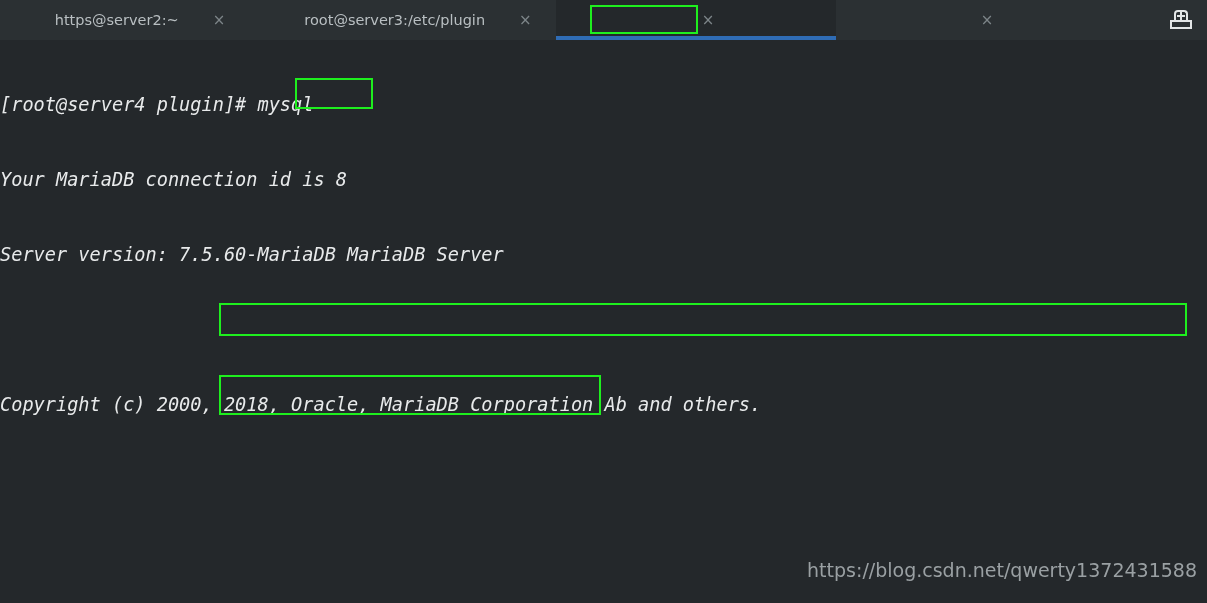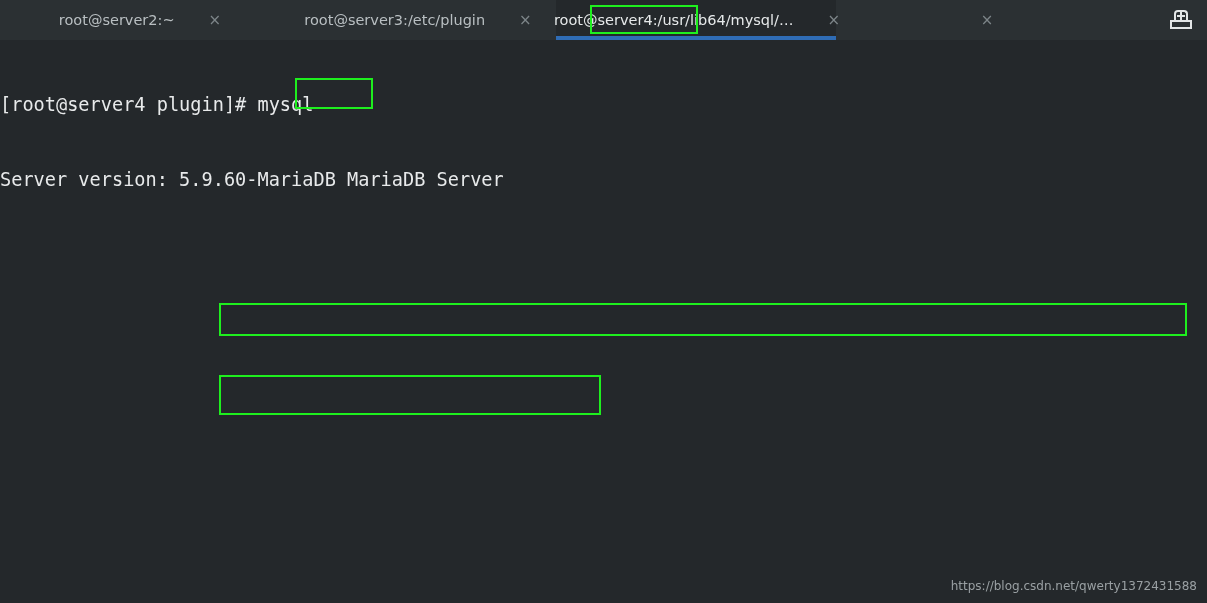--- a/index.html
+++ b/index.html
@@ -138,60 +138,60 @@
     top: 2px;
     white-space: pre;
     font-family: "DejaVu Sans Mono", "Liberation Mono", monospace;
     font-size: 18.6px;
     line-height: 25px;
     color: #e8eaeb;
     letter-spacing: 0px;
   }
   #screen .line {
     height: 25px;
+    font-style: italic;
   }
 
   
   .anno {
     position: absolute;
     border: 2.5px solid #1eef1e;
     box-sizing: border-box;
     pointer-events: none;
   }
   #anno-mysql   { left: 295px; top: 38px;  width: 78px;  height: 31px; }
   #anno-create  { left: 219px; top: 263px; width: 968px; height: 33px; }
   #anno-select  { left: 219px; top: 335px; width: 382px; height: 40px; }
 
   
   #watermark {
     position: absolute;
     right: 10px;
-    bottom: 10px;
+    bottom: 22px;
     font-family: "DejaVu Sans", "Liberation Sans", sans-serif;
-    font-size: 12px;
+    font-size: 19px;
     color: #9aa0a3;
   }
 </style>
 </head>
 <body>
 
 <div id="tabbar">
 
   <div class="tab inactive">
-    <span class="tab-title">root@server2:~</span>
+    <span class="tab-title">https@server2:~</span>
     <span class="tab-close">×</span>
   </div>
 
   <div class="tab inactive">
     <span class="tab-title">root@server3:/etc/plugin</span>
     <span class="tab-close">×</span>
   </div>
 
   <div class="tab active">
-    <span class="tab-title">root@server4:/usr/lib64/mysql/…</span>
     <span class="tab-close">×</span>
     <span class="tab-underline"></span>
   </div>
 
   <div class="tab inactive">
     <span class="tab-close">×</span>
   </div>
 
   <div id="newtab">
     <span class="newtab-glyph">
@@ -202,22 +202,24 @@
     </span>
   </div>
 
   <div class="tab-host-box"></div>
 </div>
 
 <div id="terminal">
 
   <div id="screen">
     <div class="line">[root@server4 plugin]# mysql</div>
-    <div class="line">Server version: 5.9.60-MariaDB MariaDB Server</div>
+    <div class="line">Your MariaDB connection id is 8</div>
+    <div class="line">Server version: 7.5.60-MariaDB MariaDB Server</div>
     <div class="line"></div>
+    <div class="line">Copyright (c) 2000, 2018, Oracle, MariaDB Corporation Ab and others.</div>
     <div class="line"></div>
     
     
     
     
     
     
     
     
     

